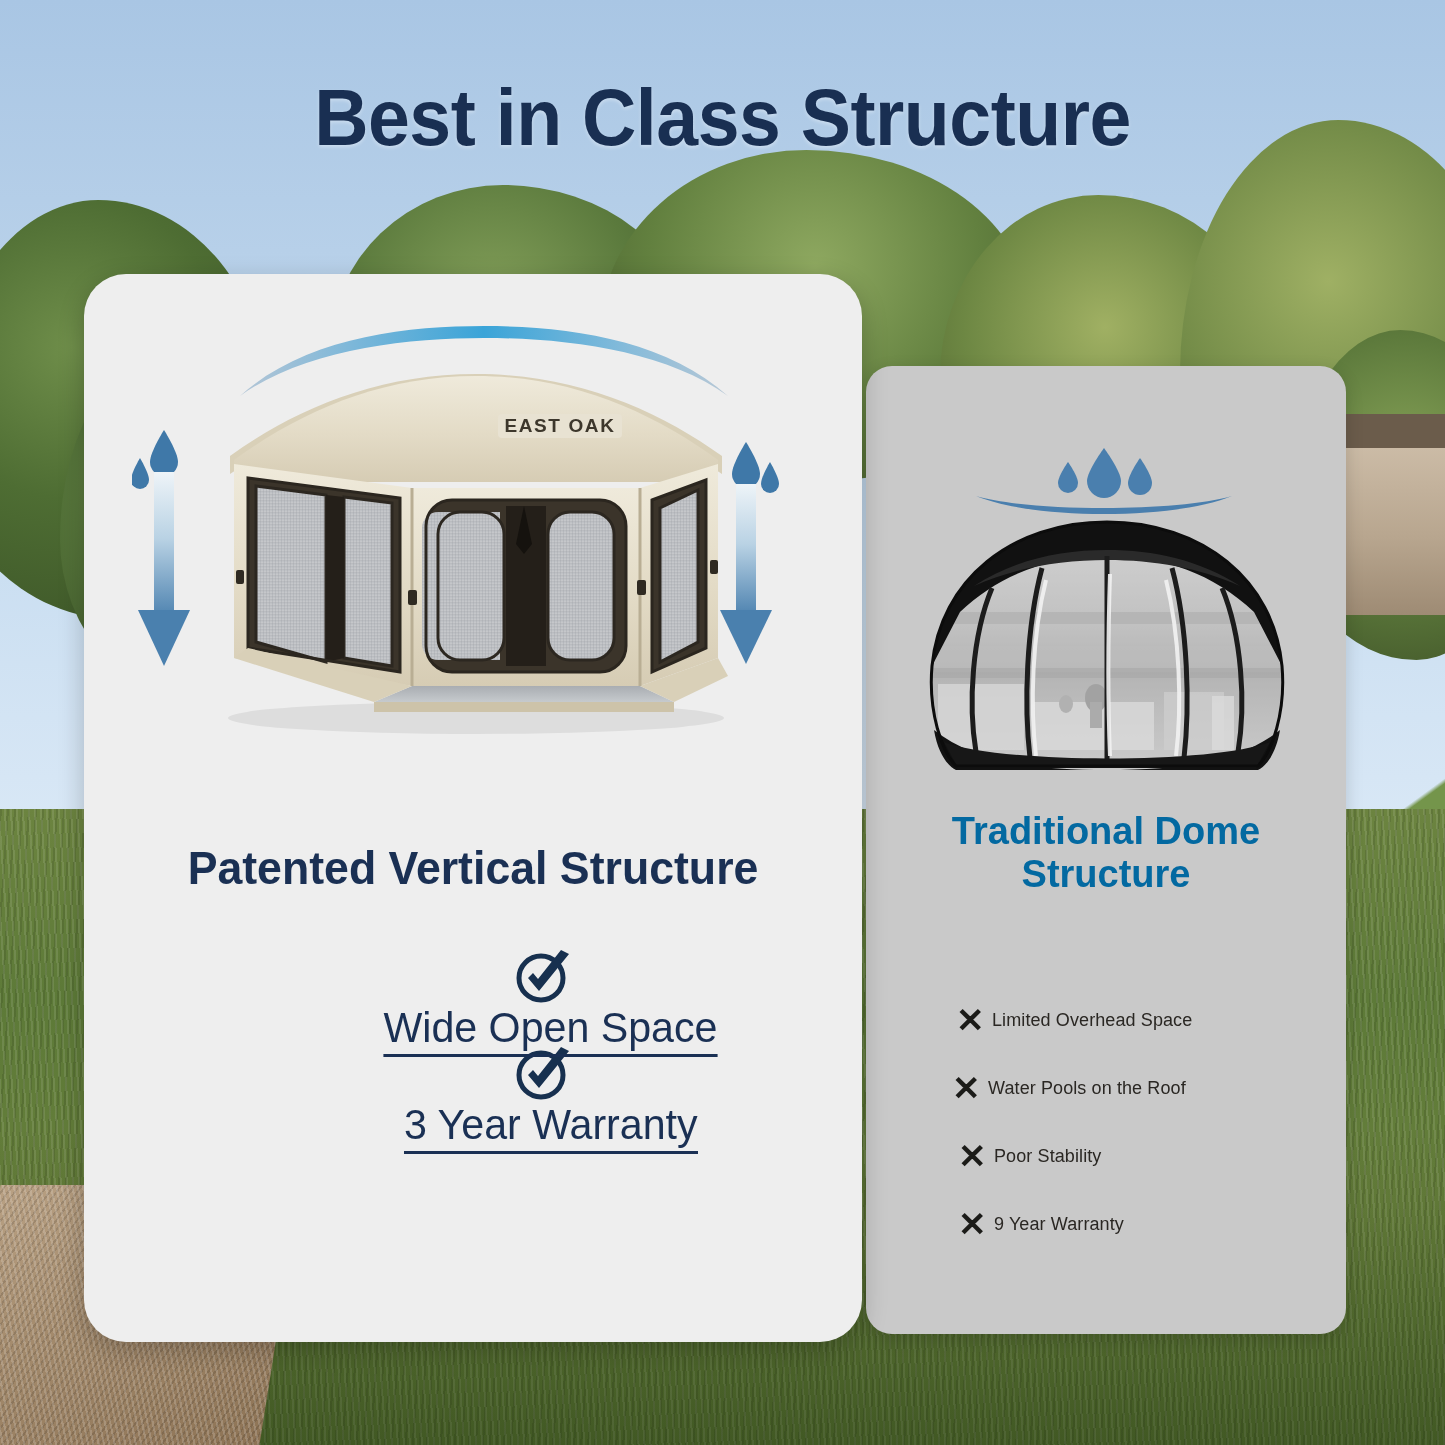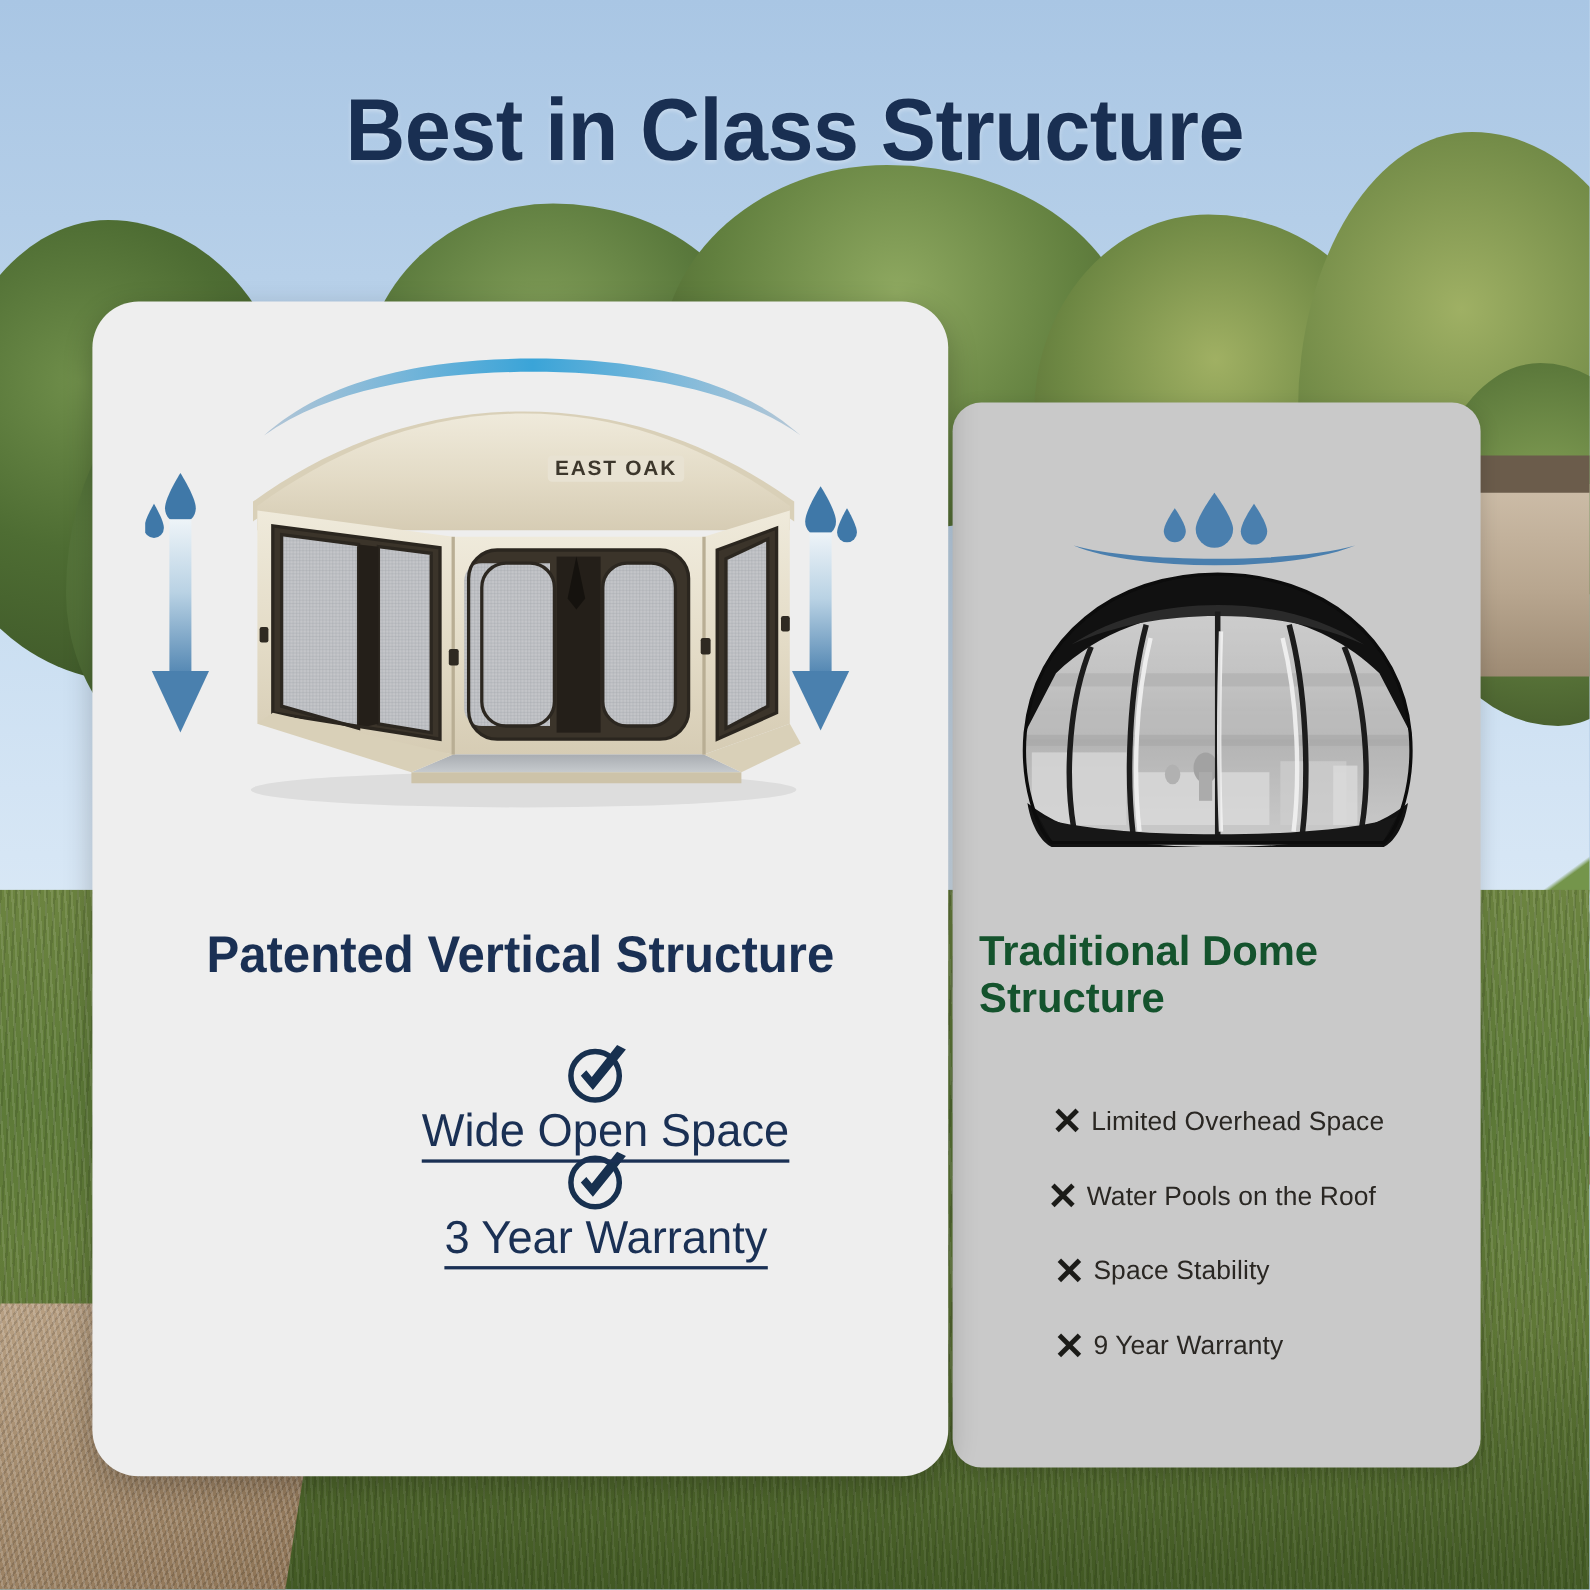--- a/index.html
+++ b/index.html
@@ -137,34 +137,34 @@
     line-height:1.05; padding-bottom:4px;
     transform:scaleX(.98);
   }
 
   
   .dome-stage { position:absolute; left:0; top:58px; width:480px; height:356px; }
   .dome-drops { position:absolute; left:88px; top:22px; }
   .dome-img   { position:absolute; left:48px; top:92px; }
 
   .right-heading {
-    position:absolute; left:24px; top:478px; width:432px; text-align:left;
-    font-size:38px; font-weight:bold; color:#14532d; line-height:1.12;
+    position:absolute; left:24px; top:444px; width:432px; text-align:center;
+    font-size:38px; font-weight:bold; color:#0369a1; line-height:1.12;
   }
   .x-list { position:absolute; left:0; top:620px; width:480px; }
   .x-row {
     display:flex; align-items:center;
     padding-left:90px; height:68px;
   }
   .x-icon {
     font-size:34px; font-weight:bold; color:#1b1b18;
     width:36px; flex:0 0 36px; line-height:1;
     font-family:"Liberation Sans", sans-serif;
   }
-  .x-label { font-size:24px; color:#2a2723; letter-spacing:.1px; }
+  .x-label { font-size:18px; color:#2a2723; letter-spacing:.1px; }
   .x-row.r2 { padding-left:86px; }
   .x-row.r3 { padding-left:92px; }
   .x-row.r4 { padding-left:92px; }
 </style>
 </head>
 <body>
 
 <div class="bg">
   <div class="sky"></div>
   <div class="contrail"></div>
@@ -251,21 +251,21 @@
     <div class="x-row r1">
       <span class="x-icon">✕</span>
       <span class="x-label">Limited Overhead Space</span>
     </div>
     <div class="x-row r2">
       <span class="x-icon">✕</span>
       <span class="x-label">Water Pools on the Roof</span>
     </div>
     <div class="x-row r3">
       <span class="x-icon">✕</span>
-      <span class="x-label">Space Stability</span>
+      <span class="x-label">Poor Stability</span>
     </div>
     <div class="x-row r4">
       <span class="x-icon">✕</span>
       <span class="x-label">9 Year Warranty</span>
     </div>
   </div>
 </div>
 
 <div class="card-left">
 

